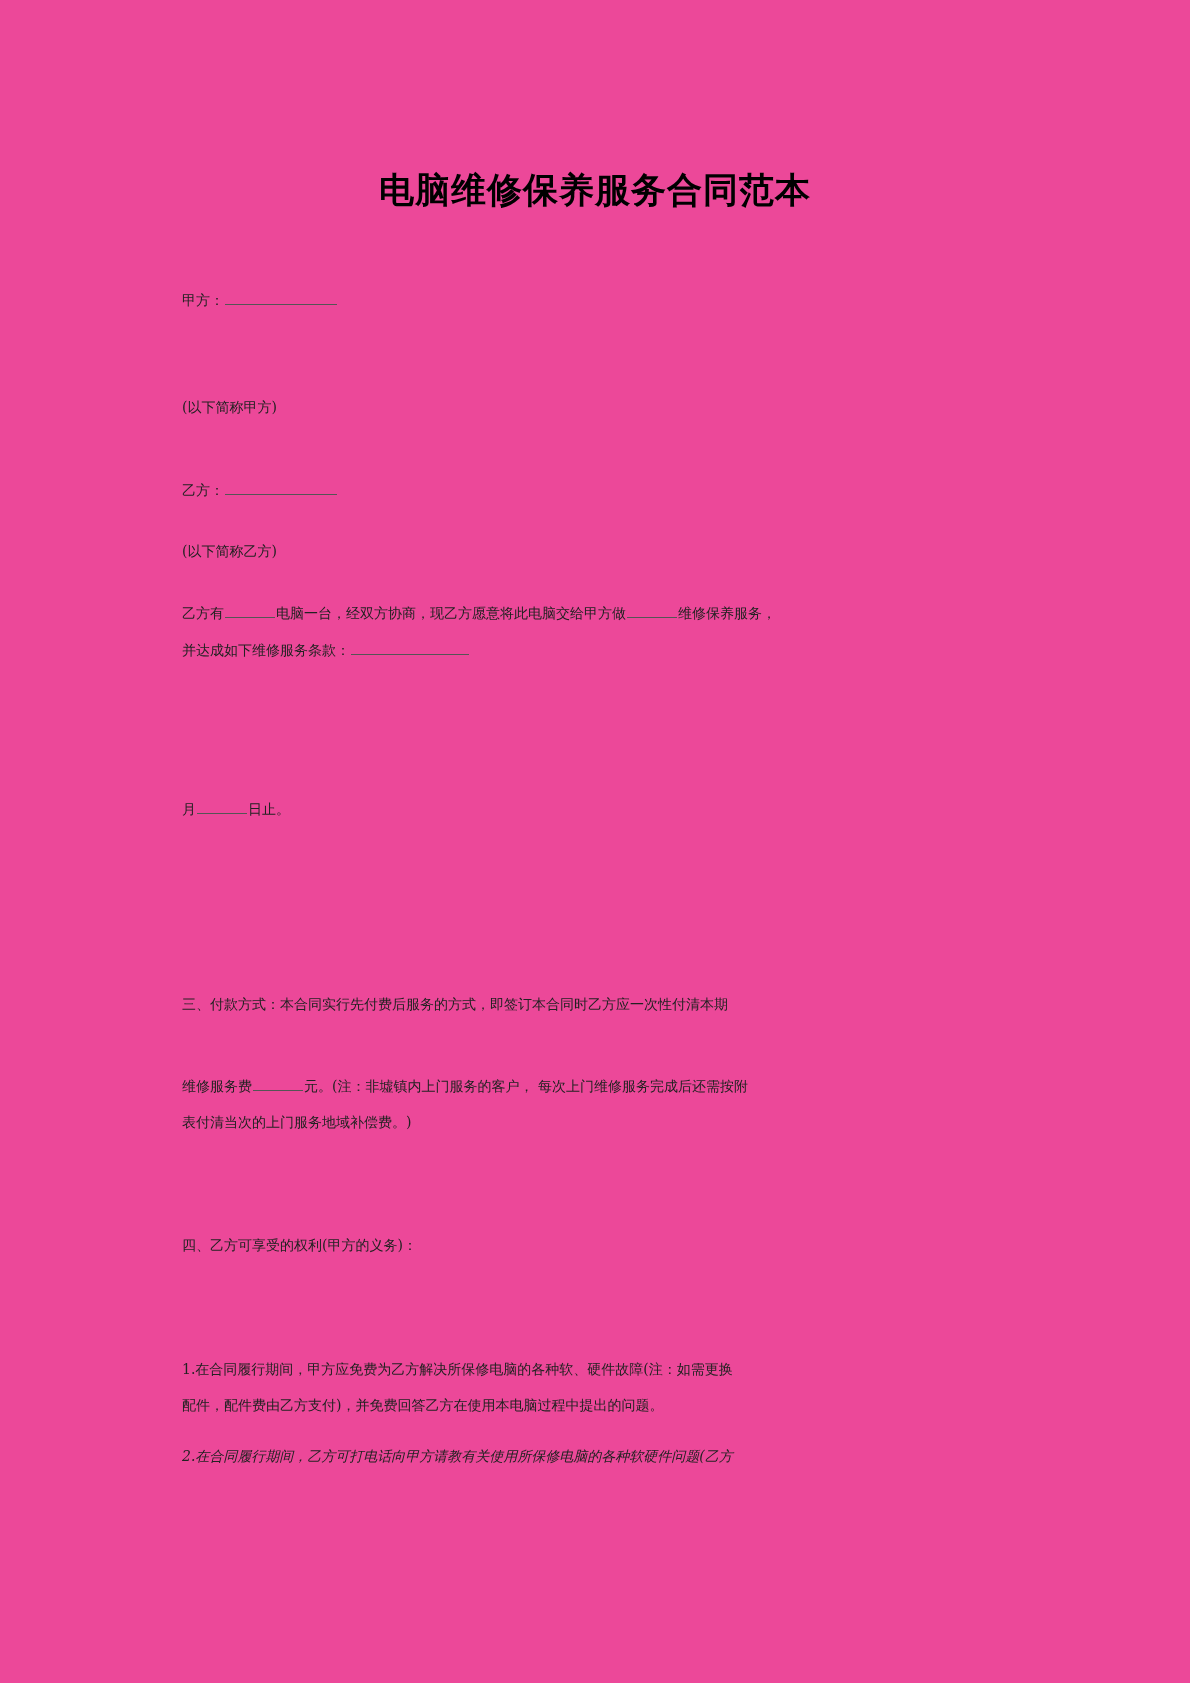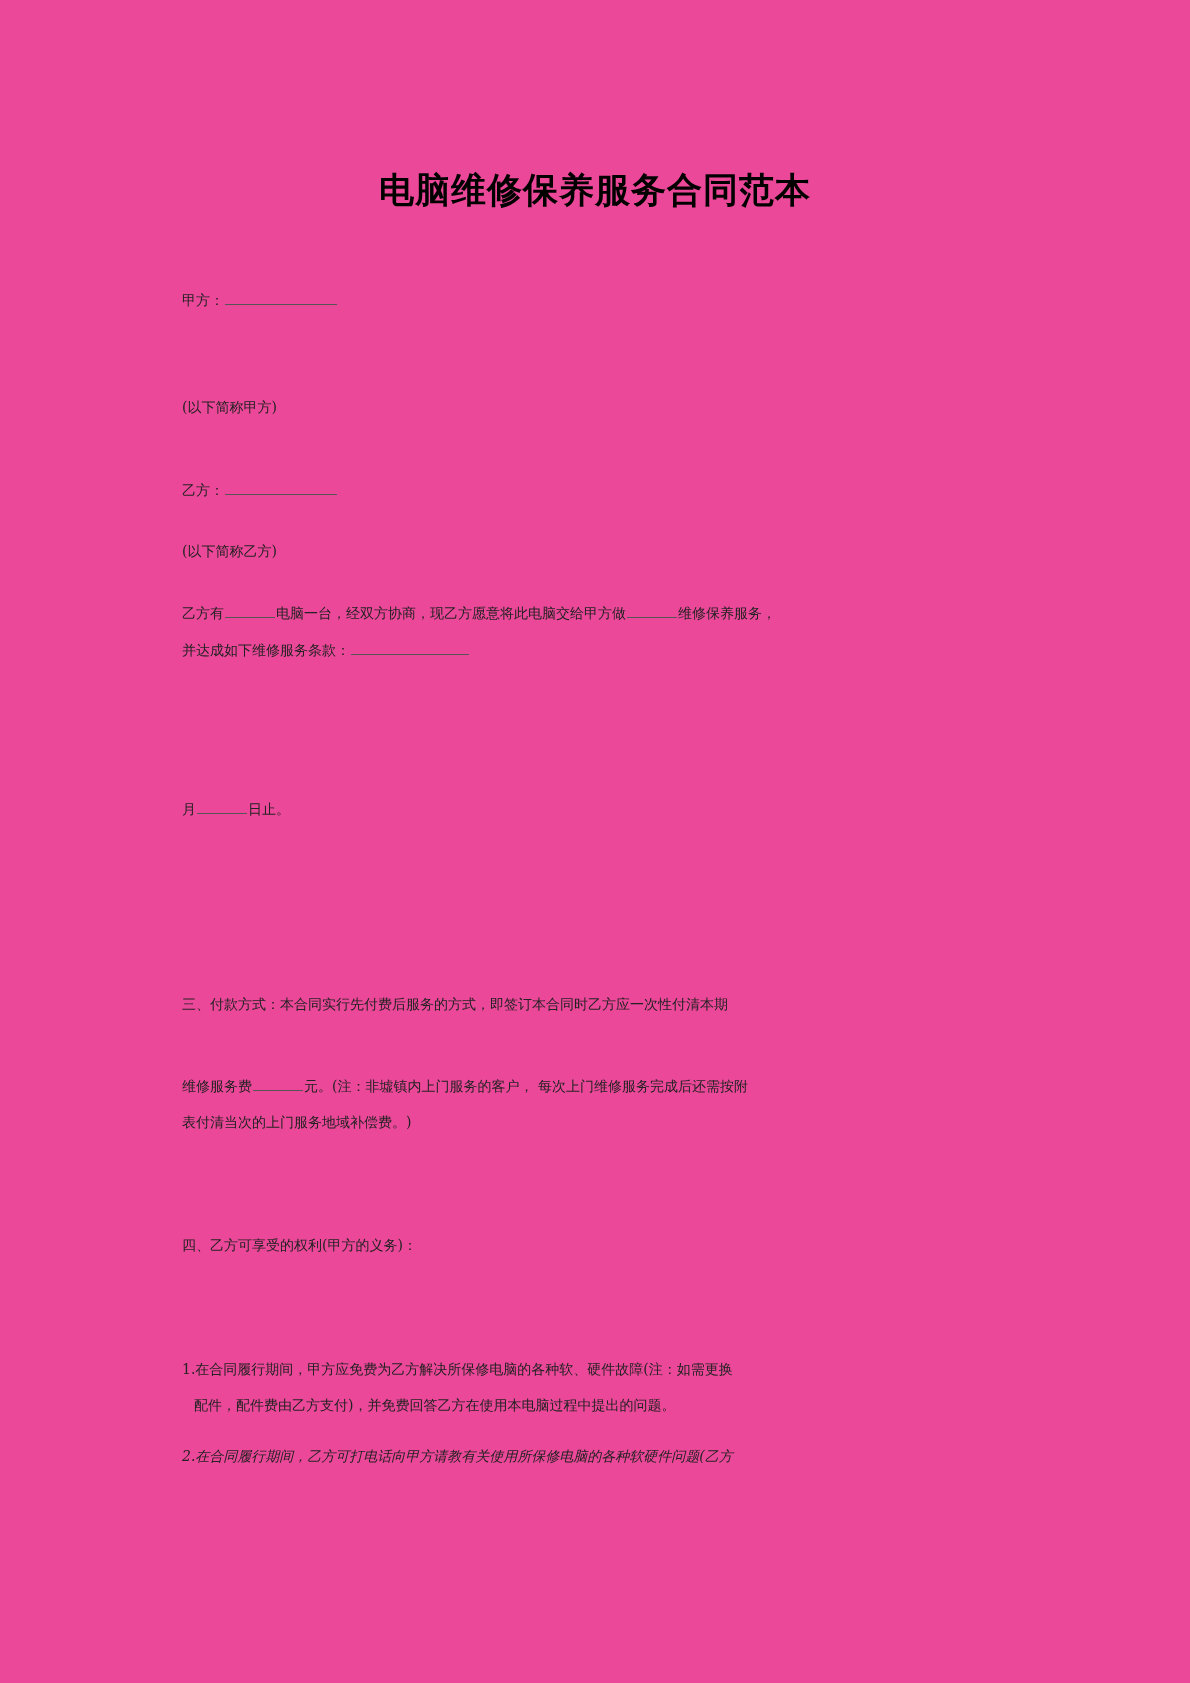--- a/index.html
+++ b/index.html
@@ -85,16 +85,16 @@
 
 
   <div class="line" style="top:991px;">三、付款方式：本合同实行先付费后服务的方式，即签订本合同时乙方应一次性付清本期</div>
   <div class="line" style="top:1073px;">
     <span>维修服务费</span><span class="blank b-short"></span><span>元。(注：非墟镇内上门服务的客户， 每次上门维修服务完成后还需按附</span>
   </div>
   <div class="line" style="top:1109px;">表付清当次的上门服务地域补偿费。)</div>
 
   <div class="line" style="top:1232px;">四、乙方可享受的权利(甲方的义务)：</div>
   <div class="line" style="top:1356px;">1.在合同履行期间，甲方应免费为乙方解决所保修电脑的各种软、硬件故障(注：如需更换</div>
-  <div class="line" style="top:1392px;margin-left:12px;">配件，配件费由乙方支付)，并免费回答乙方在使用本电脑过程中提出的问题。</div>
+  <div class="line" style="top:1392px;">配件，配件费由乙方支付)，并免费回答乙方在使用本电脑过程中提出的问题。</div>
   <div class="line" style="top:1443px;font-style:italic;">2.在合同履行期间，乙方可打电话向甲方请教有关使用所保修电脑的各种软硬件问题(乙方</div>
 
 </div>
 
 </body></html>

